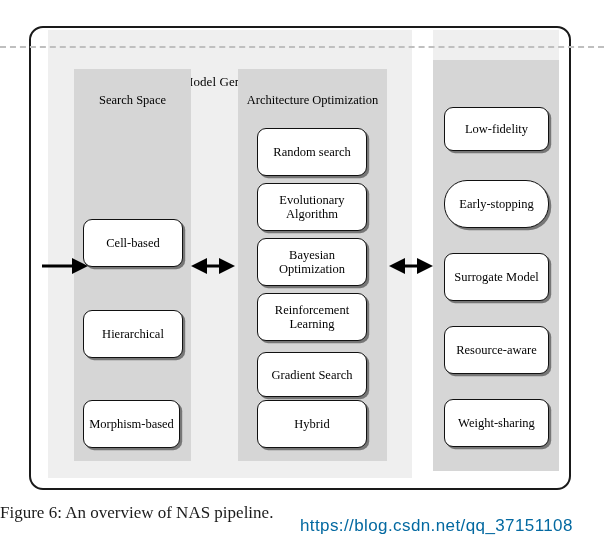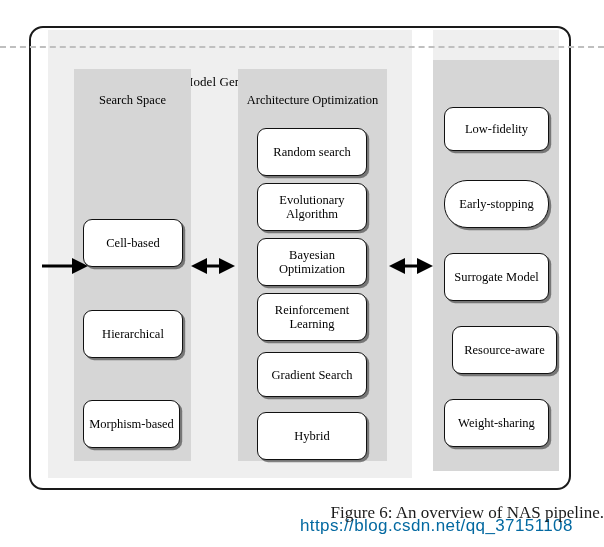--- a/index.html
+++ b/index.html
@@ -157,21 +157,21 @@
   #arrow-input { left: 42px; top: 255px; }
   #arrow-search-to-arch { left: 189px; top: 255px; }
   #arrow-arch-to-estimation { left: 387px; top: 255px; }
 
   
   .caption {
     position: absolute;
     left: 0;
     top: 503px;
     width: 604px;
-    text-align: right;
+    text-align: left;
     font-size: 17px;
     font-family: "Liberation Serif", "DejaVu Serif", serif;
     color: #1b1b1b;
     z-index: 9;
   }
 
   
   .watermark {
     position: absolute;
     left: 300px;
@@ -212,25 +212,25 @@
 
   <div class="node-list" id="node-container">
       <div class="node-box" style="left: 83px; top: 219px; width: 100px; height: 48px;">Cell-based</div>
       <div class="node-box" style="left: 83px; top: 310px; width: 100px; height: 48px;">Hierarchical</div>
       <div class="node-box" style="left: 83px; top: 400px; width: 97px; height: 48px;">Morphism-based</div>
       <div class="node-box" style="left: 257px; top: 128px; width: 110px; height: 48px;">Random search</div>
       <div class="node-box" style="left: 257px; top: 183px; width: 110px; height: 48px;">Evolutionary Algorithm</div>
       <div class="node-box" style="left: 257px; top: 238px; width: 110px; height: 48px;">Bayesian Optimization</div>
       <div class="node-box" style="left: 257px; top: 293px; width: 110px; height: 48px;">Reinforcement Learning</div>
       <div class="node-box" style="left: 257px; top: 352px; width: 110px; height: 45px;">Gradient Search</div>
-      <div class="node-box" style="left: 257px; top: 412px; width: 110px; height: 48px;">Hybrid</div>
+      <div class="node-box" style="left: 257px; top: 400px; width: 110px; height: 48px;">Hybrid</div>
       <div class="node-box" style="left: 444px; top: 107px; width: 105px; height: 44px;">Low-fidelity</div>
       <div class="node-box" style="left: 444px; top: 180px; width: 105px; height: 48px; border-radius: 23px;">Early-stopping</div>
       <div class="node-box" style="left: 444px; top: 253px; width: 105px; height: 48px;">Surrogate Model</div>
-      <div class="node-box" style="left: 444px; top: 326px; width: 105px; height: 48px; margin-left: 8px;">Resource-aware</div>
+      <div class="node-box" style="left: 444px; top: 326px; width: 105px; height: 48px;">Resource-aware</div>
       <div class="node-box" style="left: 444px; top: 399px; width: 105px; height: 48px;">Weight-sharing</div>
     </div>
 
   <div class="dashed-line"></div>
 
   <svg class="arrow-svg" id="arrow-input" width="46" height="22">
     <line x1="0" y1="11" x2="33" y2="11" stroke="#000" stroke-width="3"></line>
     <polygon points="30,3 46,11 30,19" fill="#000"></polygon>
   </svg>
 

